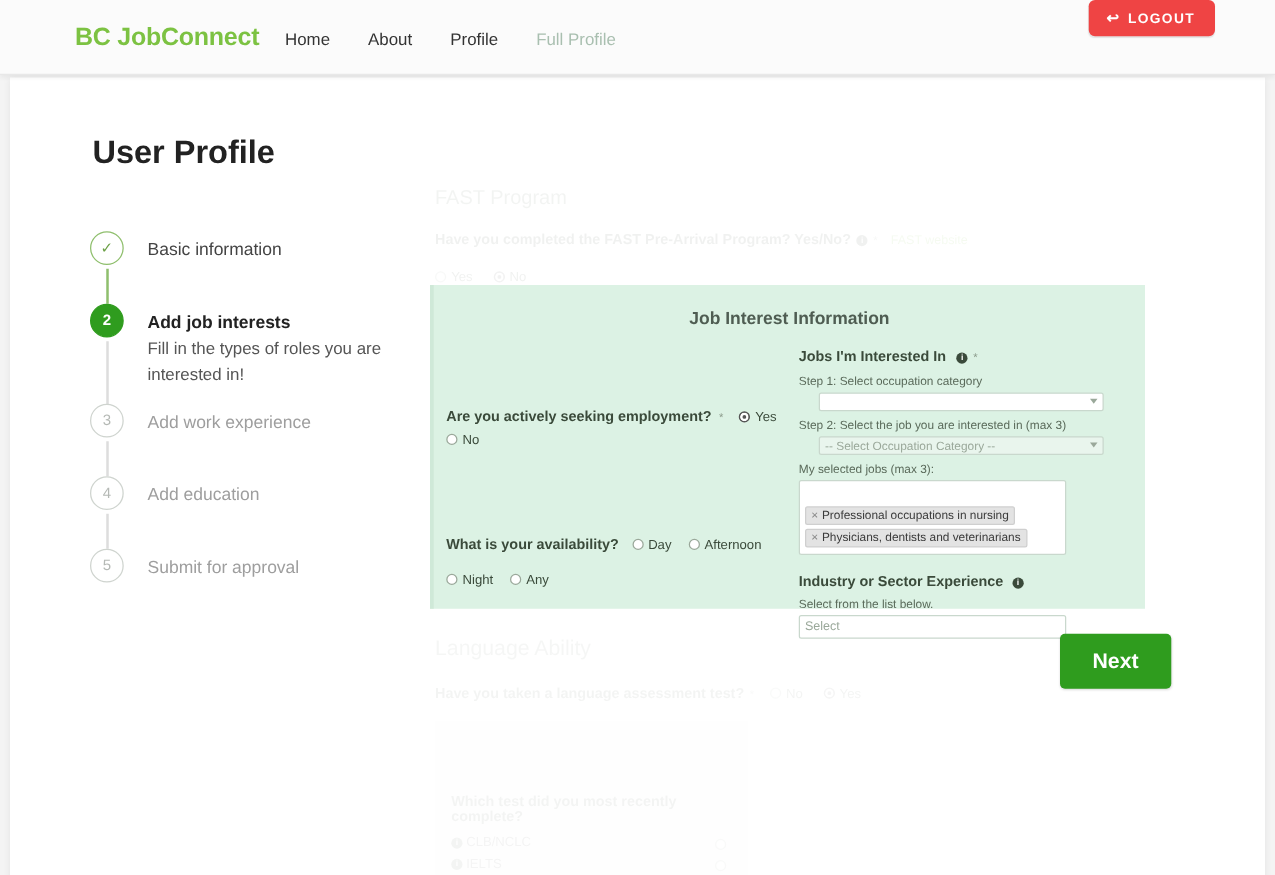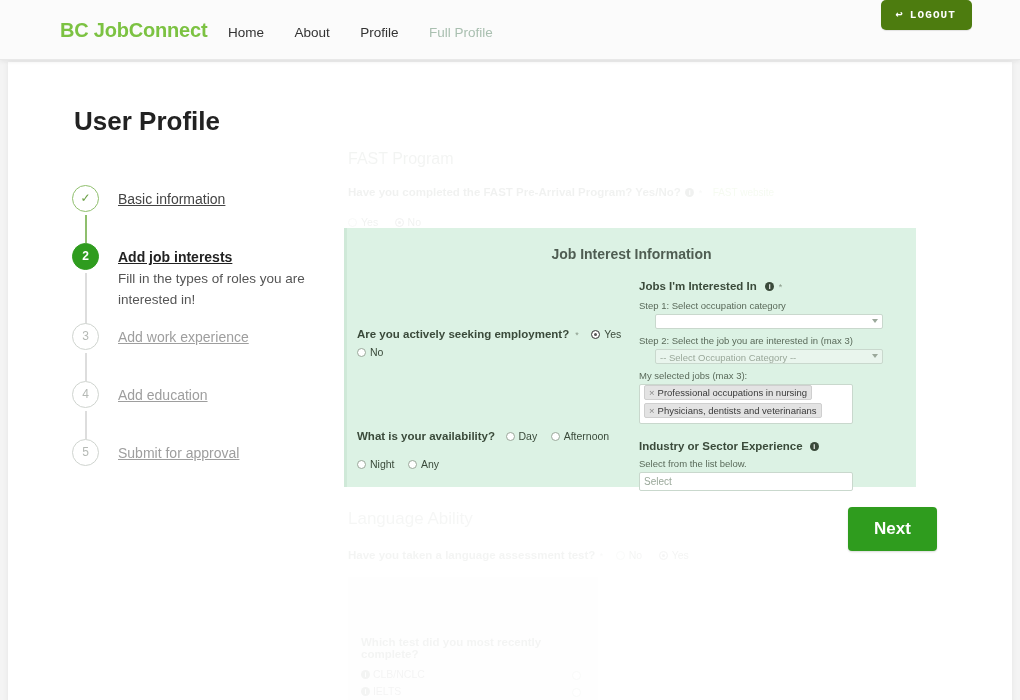--- a/index.html
+++ b/index.html
@@ -25,25 +25,24 @@
     color:#7cc242; white-space:nowrap;
   }
   .navlinks{ position:absolute; left:228px; top:23px; }
   .navlink{
     display:inline-block; font-size:13.5px; color:#333;
     margin-right:26px; text-decoration:none; cursor:pointer;
   }
   .navlink.muted{ color:#a9bfb0; }
   .logout{
     position:absolute; right:48px; top:0px;
-    background:#4d7c0f; color:#fff; border:none; border-radius:5px;
+    background:#ef4444; color:#fff; border:none; border-radius:5px;
     padding:7px 16px 8px 14px; font-size:11px; font-weight:bold;
     letter-spacing:1.1px; cursor:pointer;
     box-shadow:0 1px 1px rgba(0,0,0,.1);
-    font-family:Liberation Mono, monospace;
   }
   .logout .ico{ font-size:12px; margin-right:6px; display:inline-block; }
 
   
   .page{
     position:absolute; left:8px; top:62px; width:1004px; height:660px;
     background:#fff; box-shadow:0 0 6px rgba(0,0,0,.07);
   }
 
   
@@ -57,21 +56,21 @@
     width:27px; height:27px; border-radius:50%;
     border:1px solid #cfd4cf; background:#fff;
     color:#b5b9b5; font-size:12px; line-height:25px; text-align:center;
   }
   .bullet.done{ border-color:#8fbf6d; color:#6ba045; }
   .bullet.active{ background:#2f9c1e; border-color:#2f9c1e; color:#fff; font-weight:bold; }
   .conn{
     position:absolute; left:19px; width:2px; background:#ddd;
   }
   .conn.green{ background:#8fbf6d; }
-  .slabel{ font-size:14px; color:#444; line-height:1.45;text-decoration:underline; }
+  .slabel{ font-size:14px; color:#444; line-height:1.45; }
   .slabel.dim{ color:#9e9e9e; }
   .slabel.strong{ font-weight:bold; color:#222; }
   .sdesc{ font-size:13.5px; color:#555; line-height:1.55; margin-top:2px; }
 
   
   .formcol{ position:absolute; left:336px; top:22px; width:572px; }
 
   .ghost{ opacity:.07; pointer-events:none; user-select:none; }
   .ghost2{ opacity:.055; pointer-events:none; user-select:none; }
 
@@ -107,21 +106,21 @@
     position:relative; padding:1px 14px 0 4px; line-height:13px; cursor:pointer;margin-left:16px;
   }
   .sel.dis{ background:#e9f5ed; color:#9aa89a; }
   .sel .caret{
     position:absolute; right:4px; top:4px;
     border-left:3px solid transparent; border-right:3px solid transparent;
     border-top:4px solid #9aa89a;
   }
   .tagbox{
     width:214px; border:1px solid #c9d8cd; background:#fff; border-radius:2px;
-    padding:0 4px 5px; margin-top:3px;
+    padding:20px 4px 5px; margin-top:3px;
   }
   .tag{
     display:block; background:#e3e3e3; border:1px solid #cfcfcf; border-radius:2px;
     font-size:9.5px; color:#3a3a3a; padding:1px 4px; margin-bottom:3px;
     width:max-content; max-width:204px; cursor:pointer;
   }
   .tag:last-child{ margin-bottom:0; }
   .tag .x{ color:#888; margin-right:3px; }
   .sub-h{ font-size:11.5px; font-weight:bold; color:#3a4a3a; margin:16px 0 0; }
   .selbox{

